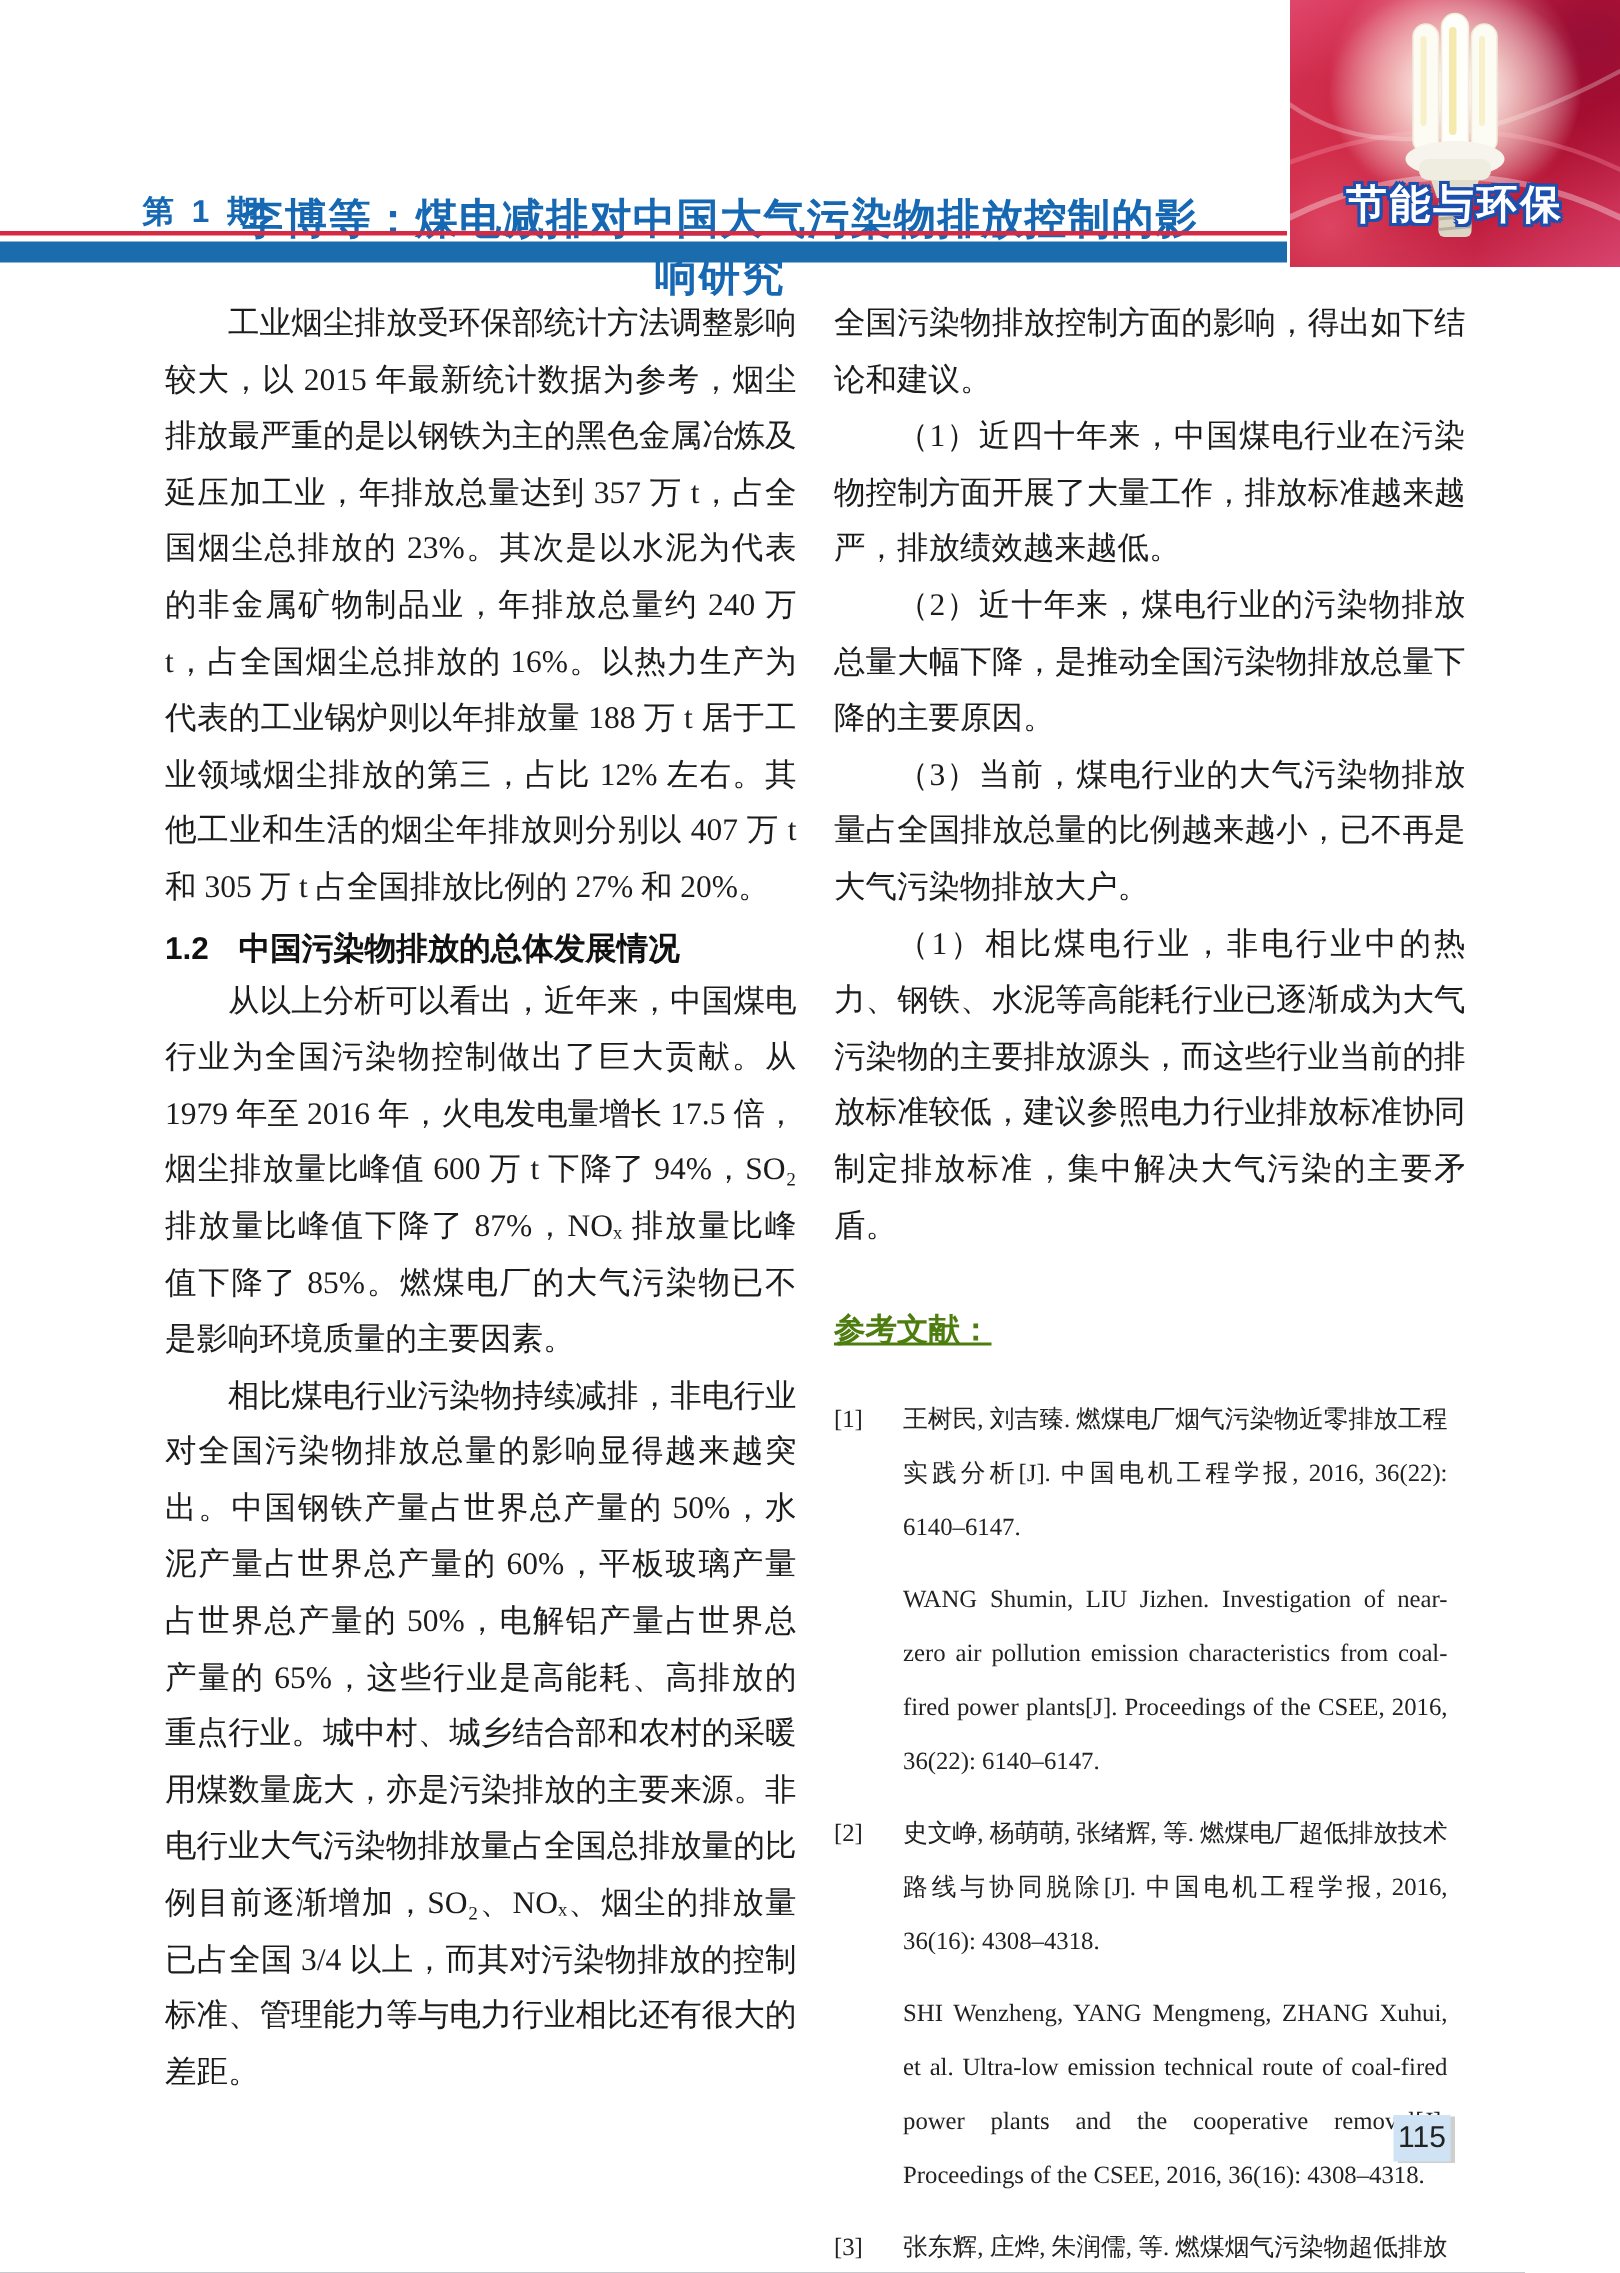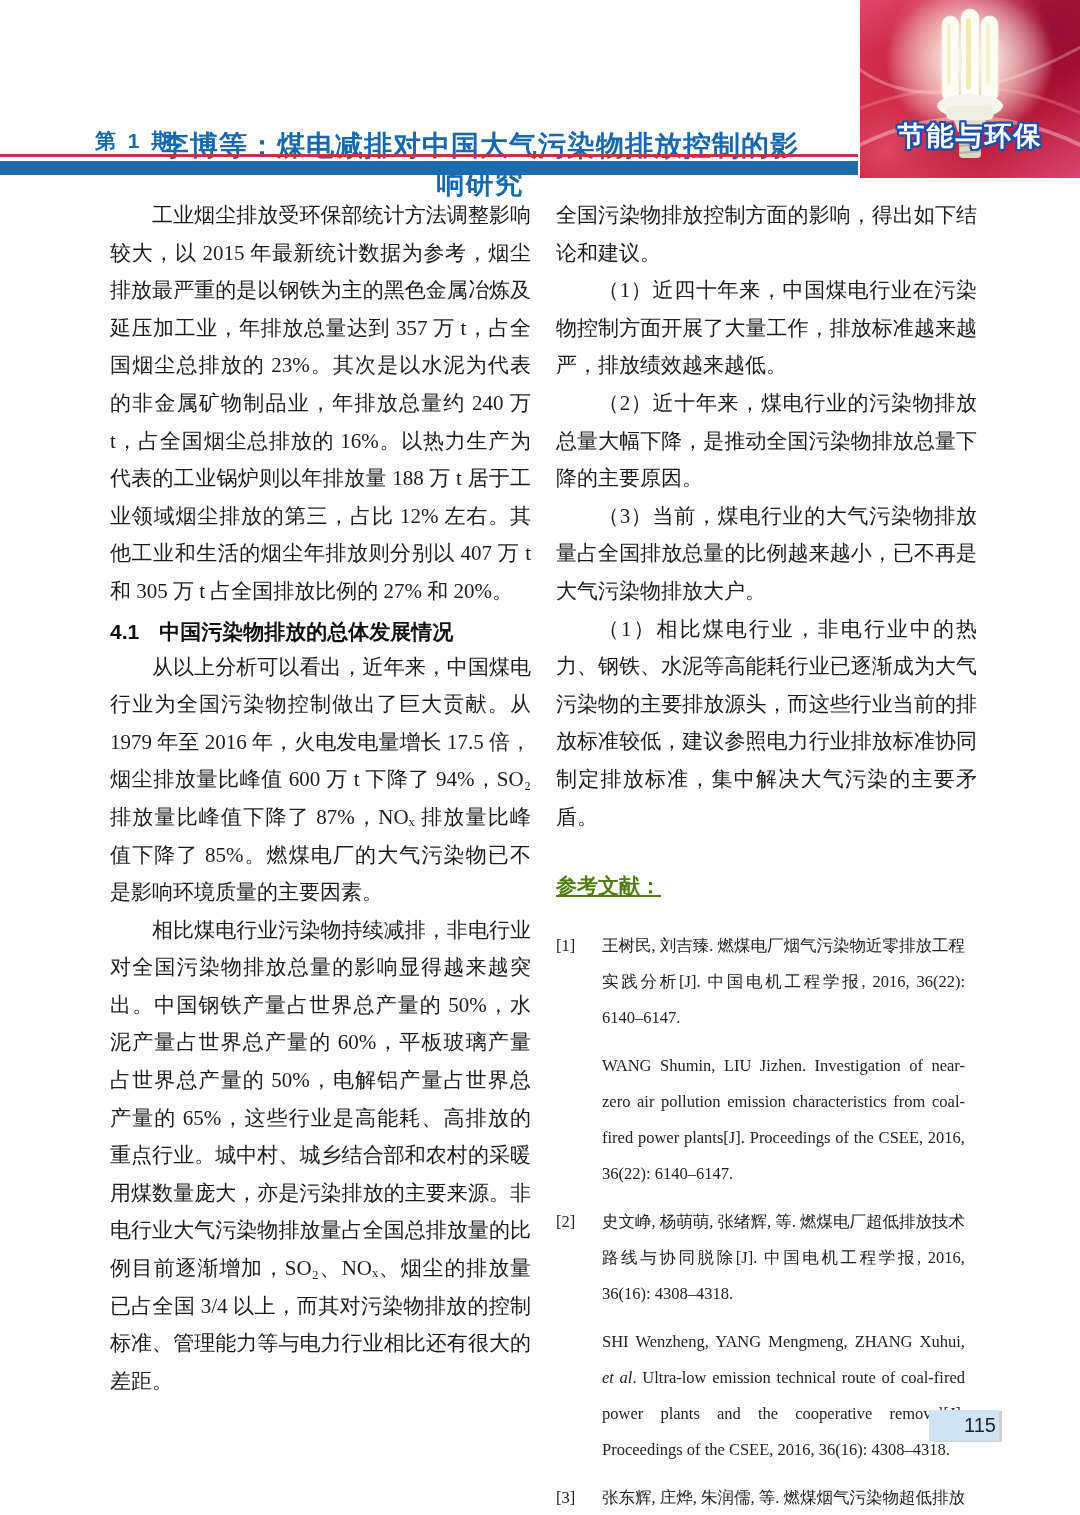--- a/index.html
+++ b/index.html
@@ -44,27 +44,27 @@
   .h2 .h-num{margin-right:20px;}
 
   
   .refs-heading{margin:36px 0 28px;font-family:"Liberation Sans","DejaVu Sans",sans-serif;
       font-weight:bold;font-size:21px;color:#4d7c0f;text-decoration:underline;}
   .ref-item{position:relative;padding-left:34px;font-size:16.5px;line-height:36px;
       text-align:justify;color:#222;margin:0 0 2px 0;}
   .ref-num{position:absolute;left:0;top:0;}
   .ref-p{margin:12px;}
   .ref-link{color:var(--link_blue);cursor:pointer;}
-  .seg-i{font-style:italic;}
+  .seg-i{}
 
   
   .page-number{position:absolute;left:929px;top:1410px;width:38px;height:31px;
       background:var(--pagenum_bg);box-shadow:3px 1px 0 #cfcfcf;
       display:flex;align-items:center;justify-content:center;
-      font-family:"Liberation Sans","DejaVu Sans",sans-serif;font-size:20px;color:#222;padding-left:32px;}
+      font-family:"Liberation Sans","DejaVu Sans",sans-serif;font-size:20px;color:#222;}
 </style>
 </head>
 <body>
 
 <div class="page">
 
   <div class="issue">第 1 期</div>
   <div class="running-title">李博等：煤电减排对中国大气污染物排放控制的影响研究</div>
   <div class="rule-red"></div>
   <div class="rule-blue"></div>
@@ -98,21 +98,21 @@
       <line x1="99" y1="139" x2="121" y2="137" stroke="#b9b2a0" stroke-width="2"></line>
       <line x1="99" y1="146" x2="121" y2="144" stroke="#b9b2a0" stroke-width="2"></line>
       <line x1="99" y1="153" x2="121" y2="151" stroke="#b9b2a0" stroke-width="2"></line>
     </svg>
     <div class="logo-text">节能与环保</div>
   </div>
 
   <div class="columns">
     <section class="col" id="left-col">
         <p class="body-p ind">工业烟尘排放受环保部统计方法调整影响较大，以 2015 年最新统计数据为参考，烟尘排放最严重的是以钢铁为主的黑色金属冶炼及延压加工业，年排放总量达到 357 万 t，占全国烟尘总排放的 23%。其次是以水泥为代表的非金属矿物制品业，年排放总量约 240 万 t，占全国烟尘总排放的 16%。以热力生产为代表的工业锅炉则以年排放量 188 万 t 居于工业领域烟尘排放的第三，占比 12% 左右。其他工业和生活的烟尘年排放则分别以 407 万 t 和 305 万 t 占全国排放比例的 27% 和 20%。</p>
-        <div class="h2"><span class="h-num">4.1</span><span class="h-text">中国污染物排放的总体发展情况</span></div>
+        <div class="h2"><span class="h-num">1.2</span><span class="h-text">中国污染物排放的总体发展情况</span></div>
         <p class="body-p ind">从以上分析可以看出，近年来，中国煤电行业为全国污染物控制做出了巨大贡献。从 1979 年至 2016 年，火电发电量增长 17.5 倍，烟尘排放量比峰值 600 万 t 下降了 94%，SO₂ 排放量比峰值下降了 87%，NOₓ 排放量比峰值下降了 85%。燃煤电厂的大气污染物已不是影响环境质量的主要因素。</p>
         <p class="body-p ind">相比煤电行业污染物持续减排，非电行业对全国污染物排放总量的影响显得越来越突出。中国钢铁产量占世界总产量的 50%，水泥产量占世界总产量的 60%，平板玻璃产量占世界总产量的 50%，电解铝产量占世界总产量的 65%，这些行业是高能耗、高排放的重点行业。城中村、城乡结合部和农村的采暖用煤数量庞大，亦是污染排放的主要来源。非电行业大气污染物排放量占全国总排放量的比例目前逐渐增加，SO₂、NOₓ、烟尘的排放量已占全国 3/4 以上，而其对污染物排放的控制标准、管理能力等与电力行业相比还有很大的差距。</p>
       </section>
     <section class="col" id="right-col">
         <p class="body-p">全国污染物排放控制方面的影响，得出如下结论和建议。</p>
         <p class="body-p ind">（1）近四十年来，中国煤电行业在污染物控制方面开展了大量工作，排放标准越来越严，排放绩效越来越低。</p>
         <p class="body-p ind">（2）近十年来，煤电行业的污染物排放总量大幅下降，是推动全国污染物排放总量下降的主要原因。</p>
         <p class="body-p ind">（3）当前，煤电行业的大气污染物排放量占全国排放总量的比例越来越小，已不再是大气污染物排放大户。</p>
         <p class="body-p ind">（1）相比煤电行业，非电行业中的热力、钢铁、水泥等高能耗行业已逐渐成为大气污染物的主要排放源头，而这些行业当前的排放标准较低，建议参照电力行业排放标准协同制定排放标准，集中解决大气污染的主要矛盾。</p>
         <div class="refs-heading">参考文献：</div>

